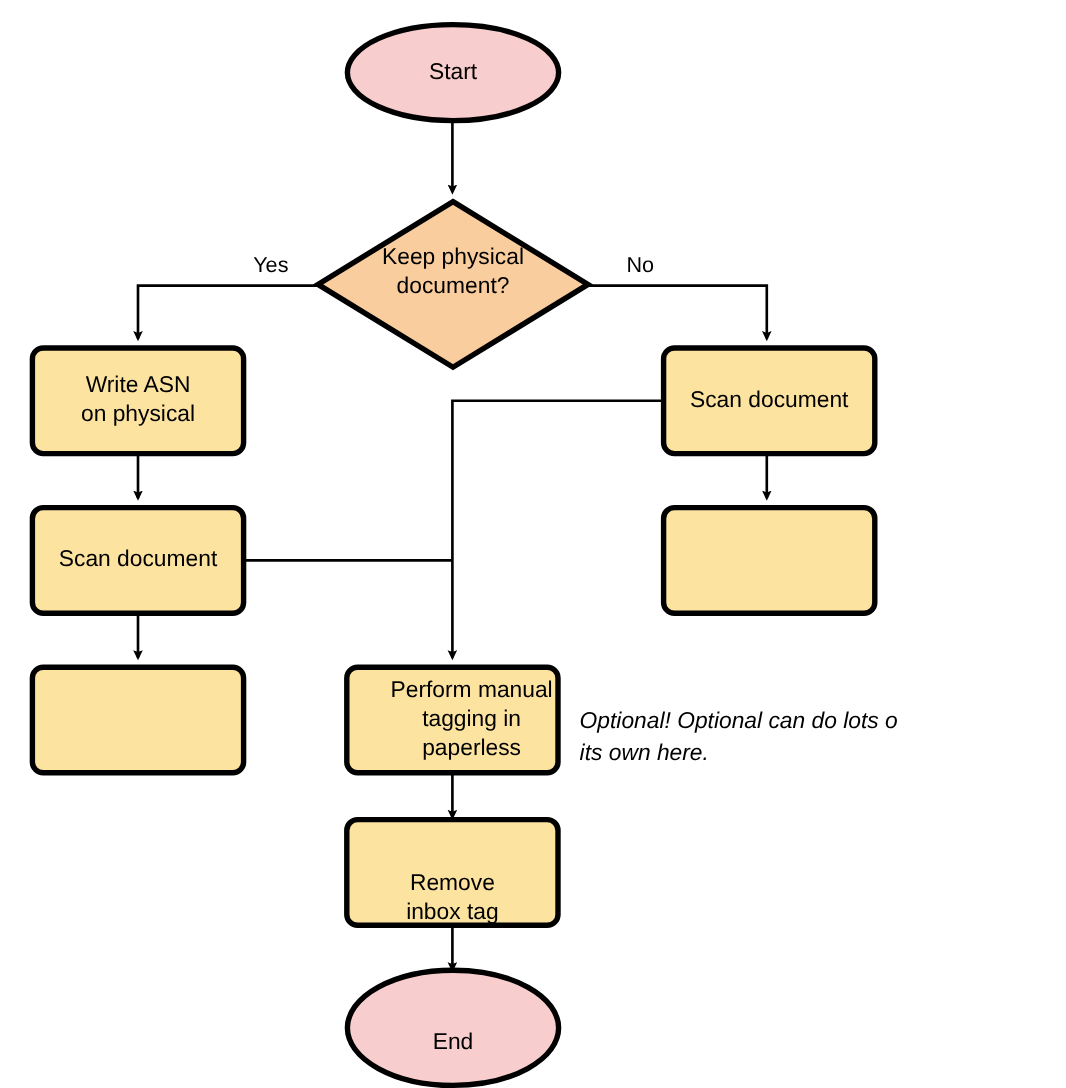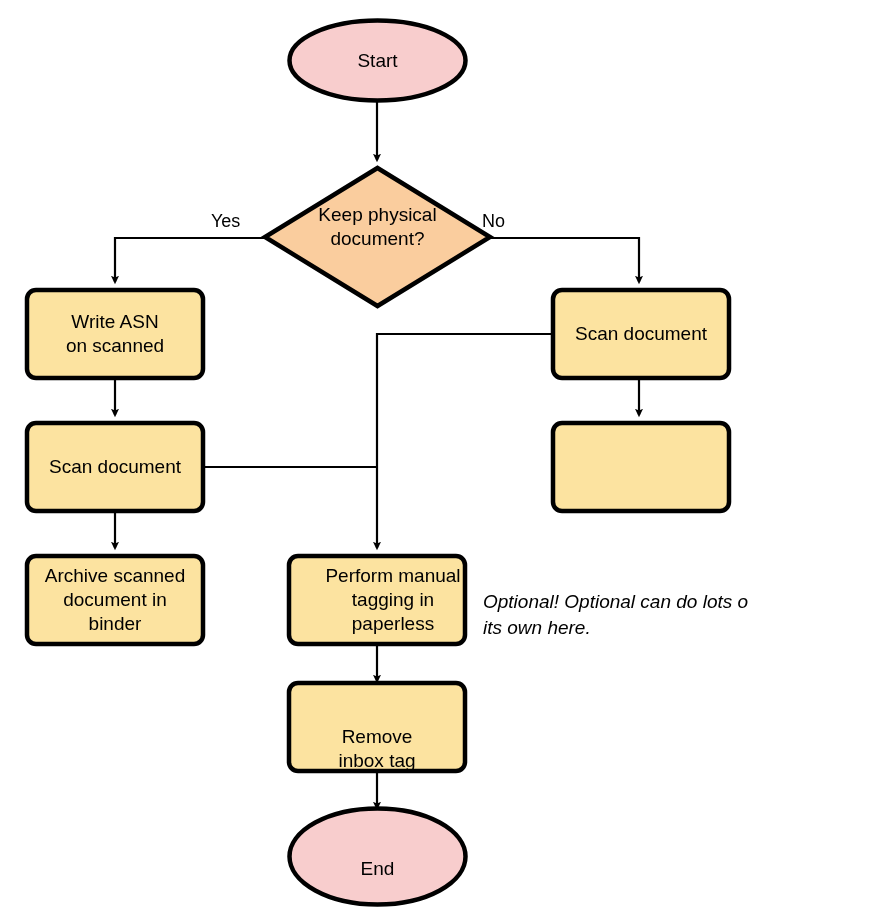--- a/index.html
+++ b/index.html
@@ -107,40 +107,37 @@
 
     <ellipse cx="377.5" cy="856.5" rx="88" ry="48" fill="#f8cdcd" stroke="#000000" stroke-width="4.5"></ellipse>
   </svg>
 
   <div class="node-label" style="left:289px; top:20px; width:177px; height:81px;">Start</div>
 
   <div class="node-label" style="left:285px; top:187px; width:185px; height:80px;">Keep physical
 document?</div>
 
   <div class="node-label" style="left:27px; top:290px; width:176px; height:88px;">Write ASN
-on scanned</div>
+on physical</div>
 
   <div class="node-label" style="left:27px; top:423px; width:176px; height:88px;">Scan document</div>
 
-  <div class="node-label" style="left:27px; top:556px; width:176px; height:88px;">Archive scanned
-document in
-binder</div>
 
   <div class="node-label" style="left:553px; top:290px; width:176px; height:88px;">Scan document</div>
 
 
   <div class="node-label" style="left:305px; top:556px; width:176px; height:88px;">Perform manual
 tagging in
 paperless</div>
 
   <div class="node-label" style="left:289px; top:705px; width:176px; height:88px;">Remove
 inbox tag</div>
 
   <div class="node-label" style="left:289px; top:820px; width:177px; height:97px;text-align:right;">End</div>
 
   <div class="edge-label" style="left:211px; top:212px;">Yes</div>
 
-  <div class="edge-label" style="left:482px; top:212px;">No</div>
+  <div class="edge-label" style="left:522px; top:212px;">No</div>
 
   <div class="note-text" style="left:483px; top:589px; width:402px;">Optional! Optional can do lots of work on
 its own here.</div>
 
 </div>
 
 </body></html>

